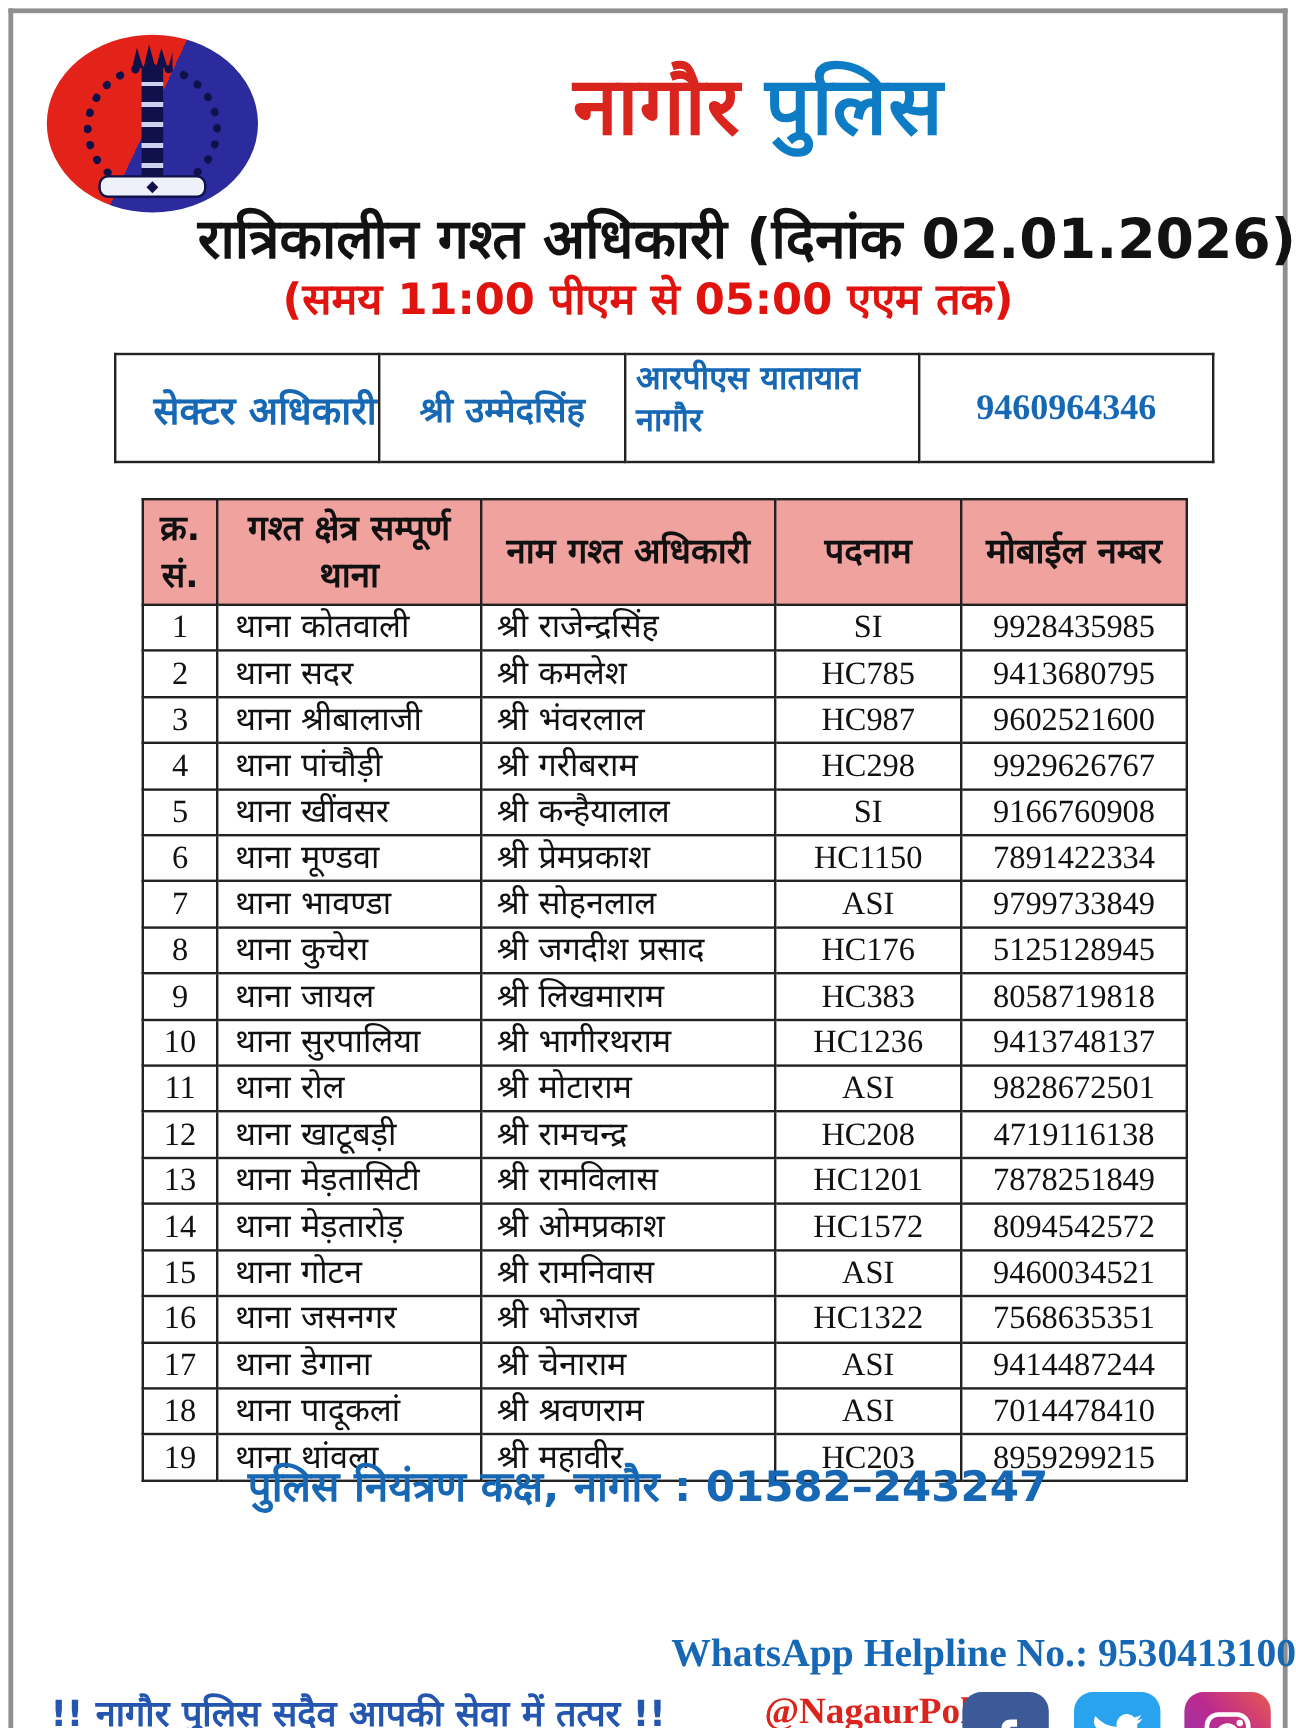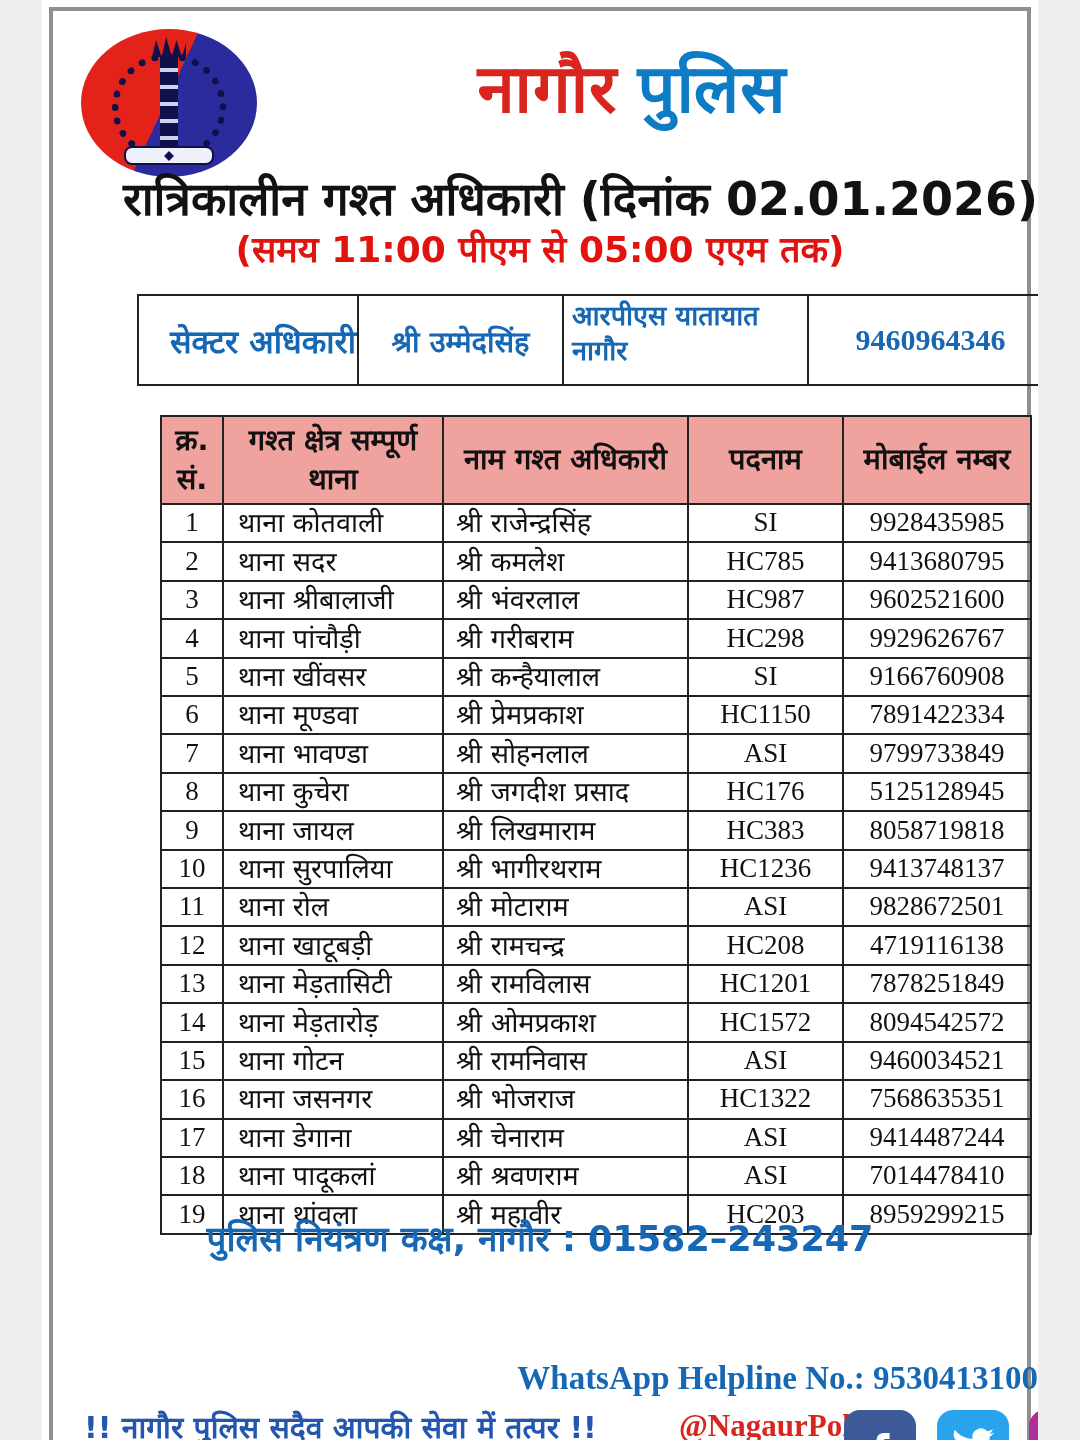--- a/index.html
+++ b/index.html
@@ -1,17 +1,17 @@
 <!DOCTYPE html>
 <html><head>
 <meta charset="utf-8">
 <style>
   html,body{margin:0;padding:0;background:#efefef;}
   .page{
-    position:relative;width:996px;height:1440px;background:#ffffff;
+    position:relative;width:1080px;height:1440px;background:#ffffff;
     overflow:hidden;font-family:"DejaVu Sans",sans-serif;margin:0 auto;
   }
   .scan-frame{
     position:absolute;left:7px;top:7px;right:7px;bottom:-6px;
     border:4px solid #8f8f8f;border-bottom:none;pointer-events:none;
   }
 
   
   .logo{position:absolute;left:36px;top:26px;width:182px;height:154px;background:#fff;}
   .logo-oval{

